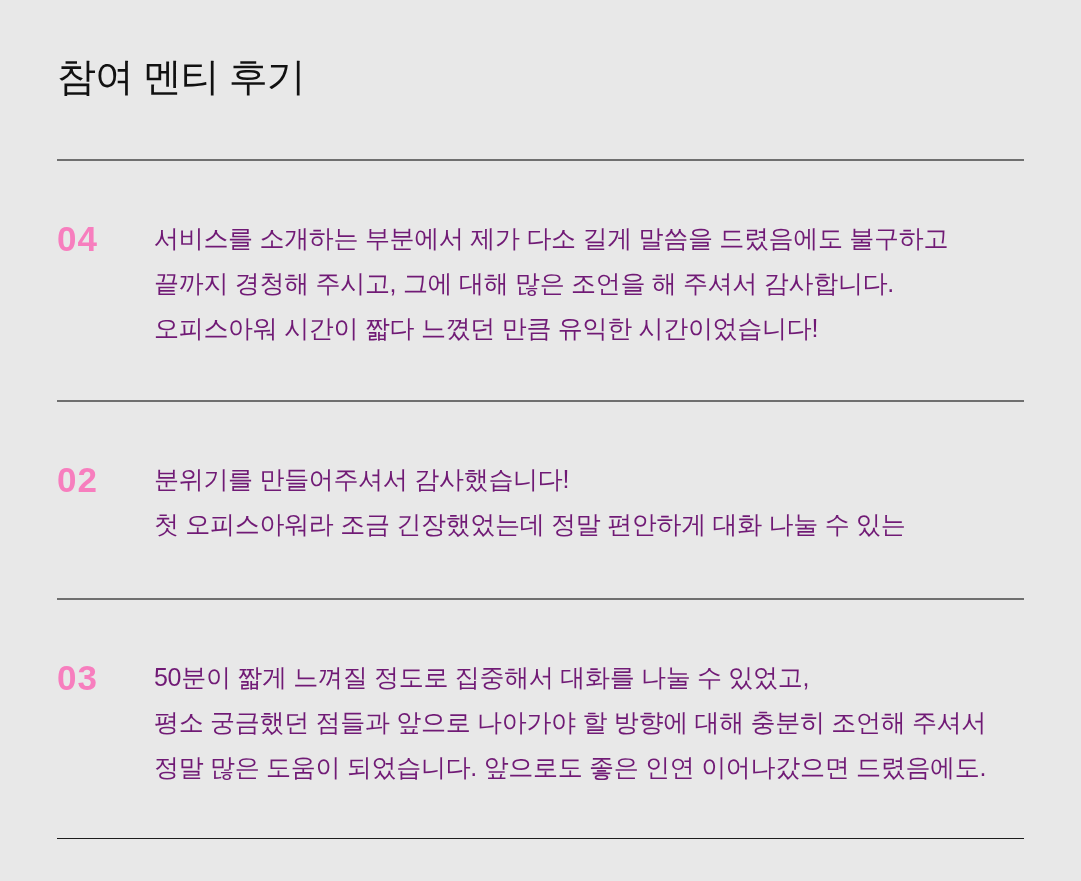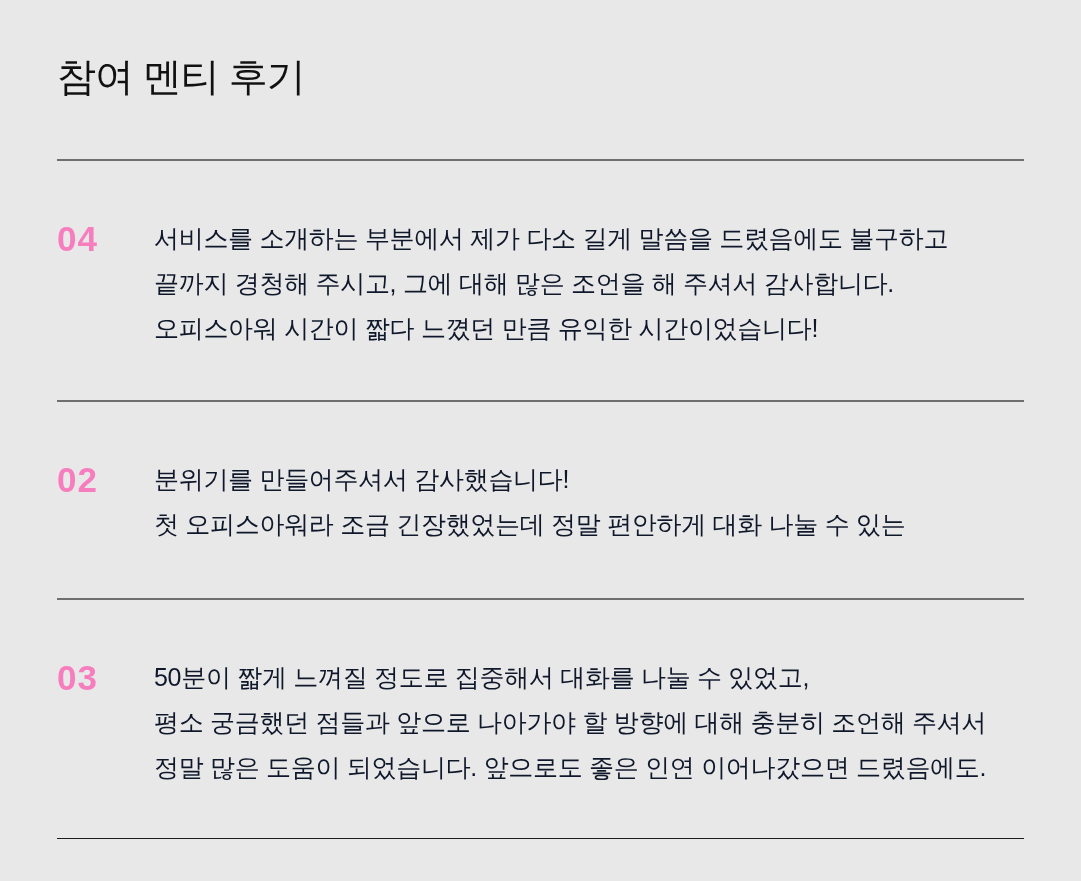--- a/index.html
+++ b/index.html
@@ -42,21 +42,21 @@
     width: 97px;
     font-size: 35px;
     font-weight: 800;
     letter-spacing: 1px;
     line-height: 45px;
     color: var(--accent, #f77ebe);
   }
   .review-text p {
     font-size: 25px;
     line-height: 45px;
-    color: #0f172a;
+    color: #701a75;
     letter-spacing: -0.3px;
     white-space: nowrap;
   }
 </style>
 </head>
 <body>
 
 <div class="page">
 
   <h1 class="page-title">참여 멘티 후기</h1>

